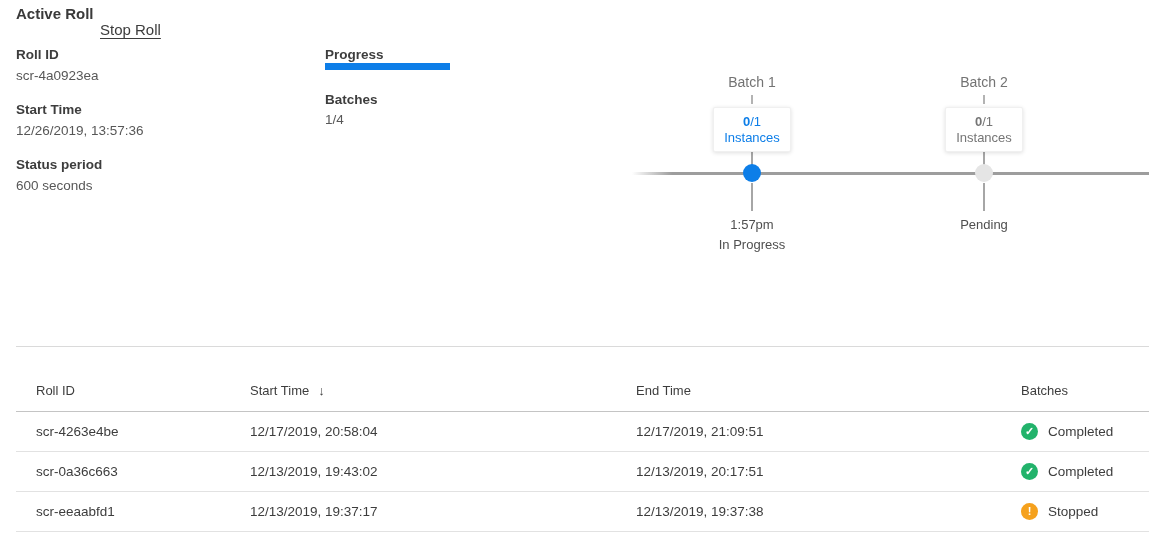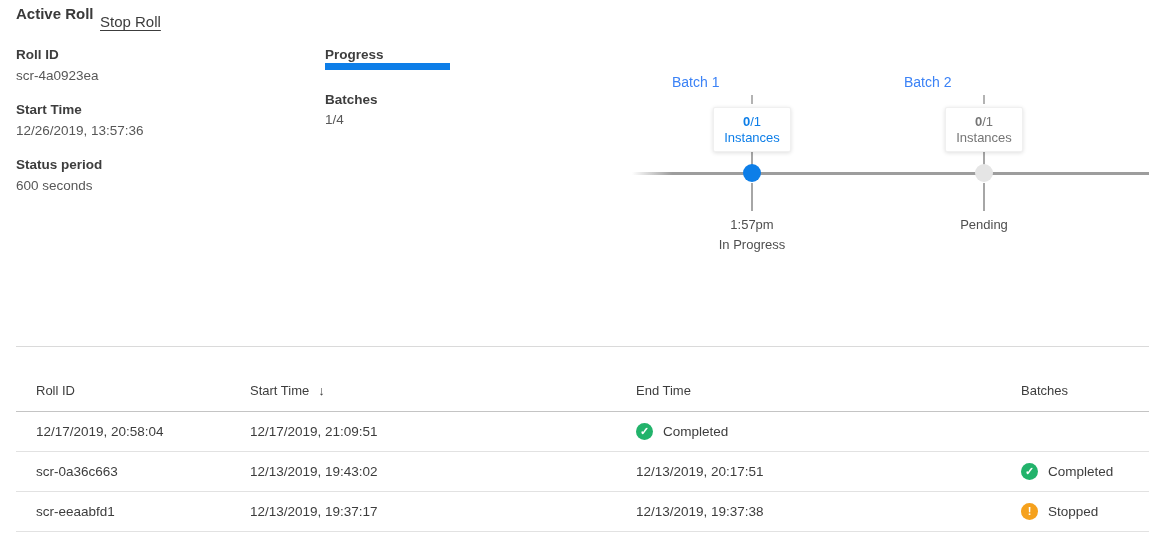--- a/index.html
+++ b/index.html
@@ -7,42 +7,42 @@
   body {
     position:relative;
     background:#ffffff;
     font-family:"Liberation Sans", sans-serif;
     color:#3c3c3c;
     overflow:hidden;
   }
 
   
   .page-title { position:absolute; left:16px; top:5px; font-size:15px; font-weight:700; color:#3a3a3a; }
-  .stop-link  { position:absolute; left:100px; top:13px; font-size:15px; color:#3c3c3c;
+  .stop-link  { position:absolute; left:100px; top:21px; font-size:15px; color:#3c3c3c;
                 text-decoration:underline; text-underline-offset:3px; cursor:pointer; }
 
   
   .field { position:absolute; left:16px; }
   .field .flabel { font-size:13.5px; font-weight:700; color:#3d3d3d; }
   .field .fvalue { font-size:13.5px; color:#575757; margin-top:6px; }
   .f1 { top:47px; } .f2 { top:102px; } .f3 { top:157px; }
 
   
   .prog-label   { position:absolute; left:325px; top:47px; font-size:13.5px; font-weight:700; color:#3d3d3d; }
   .prog-bar     { position:absolute; left:325px; top:63px; width:125px; height:7px; background:#eaeaea; }
   .prog-fill    { width:100%; height:100%; background:#0d7ee8; }
   .batches-label{ position:absolute; left:325px; top:92px; font-size:13.5px; font-weight:700; color:#3d3d3d; }
   .batches-value{ position:absolute; left:325px; top:112px; font-size:13.5px; color:#575757; }
 
   
   .timeline-line { position:absolute; left:632px; top:172px; width:517px; height:3px; z-index:1;
                    background:linear-gradient(to right, rgba(157,157,157,0), #9d9d9d 40px); }
   .batch { position:absolute; top:60px; width:160px; height:205px; }
   .batch-1 { left:672px; } .batch-2 { left:904px; }
-  .batch-name { position:absolute; top:14px; width:100%; font-size:14px; color:#3b82f6; }
+  .batch-name { position:absolute; top:14px; width:100%; text-align:center; font-size:14px; color:#737373; }
   .tick   { position:absolute; left:calc(50% - 1px); top:35px; width:2px; height:9px; background:#b3b3b3; }
   .v-top  { position:absolute; left:calc(50% - 1px); top:92px; width:2px; height:14px; background:#a6a6a6; z-index:1; }
   .v-bot  { position:absolute; left:calc(50% - 1px); top:123px; width:2px; height:28px; background:#a6a6a6; z-index:1; }
   .dot    { position:absolute; left:calc(50% - 9px); top:104px; width:18px; height:18px; border-radius:50%; z-index:2; }
   .batch-1 .dot { background:#0d7ee8; }
   .batch-2 .dot { background:#e5e5e5; }
   .card { position:absolute; left:calc(50% - 39px); top:47px; width:78px; height:45px; z-index:3;
           background:#fff; border:1px solid #f0f0f0; border-radius:2px;
           box-shadow:0 1px 4px rgba(0,0,0,0.13);
           display:flex; flex-direction:column; justify-content:center; text-align:center;
@@ -130,20 +130,21 @@
   <div class="thead">
     <div class="th">Roll ID</div>
     <div class="th">
       <span>Start Time</span><span class="sort-arrow">↓</span>
     </div>
     <div class="th">End Time</div>
     <div class="th">Batches</div>
   </div>
 
   <div class="trow">
+    <div>scr-4263e4be</div>
     <div>12/17/2019, 20:58:04</div>
     <div>12/17/2019, 21:09:51</div>
     <div class="status-cell">
       <span class="status-icon green">✓</span>
       <span>Completed</span>
     </div>
   </div>
 
   <div class="trow">
     <div>scr-0a36c663</div>

